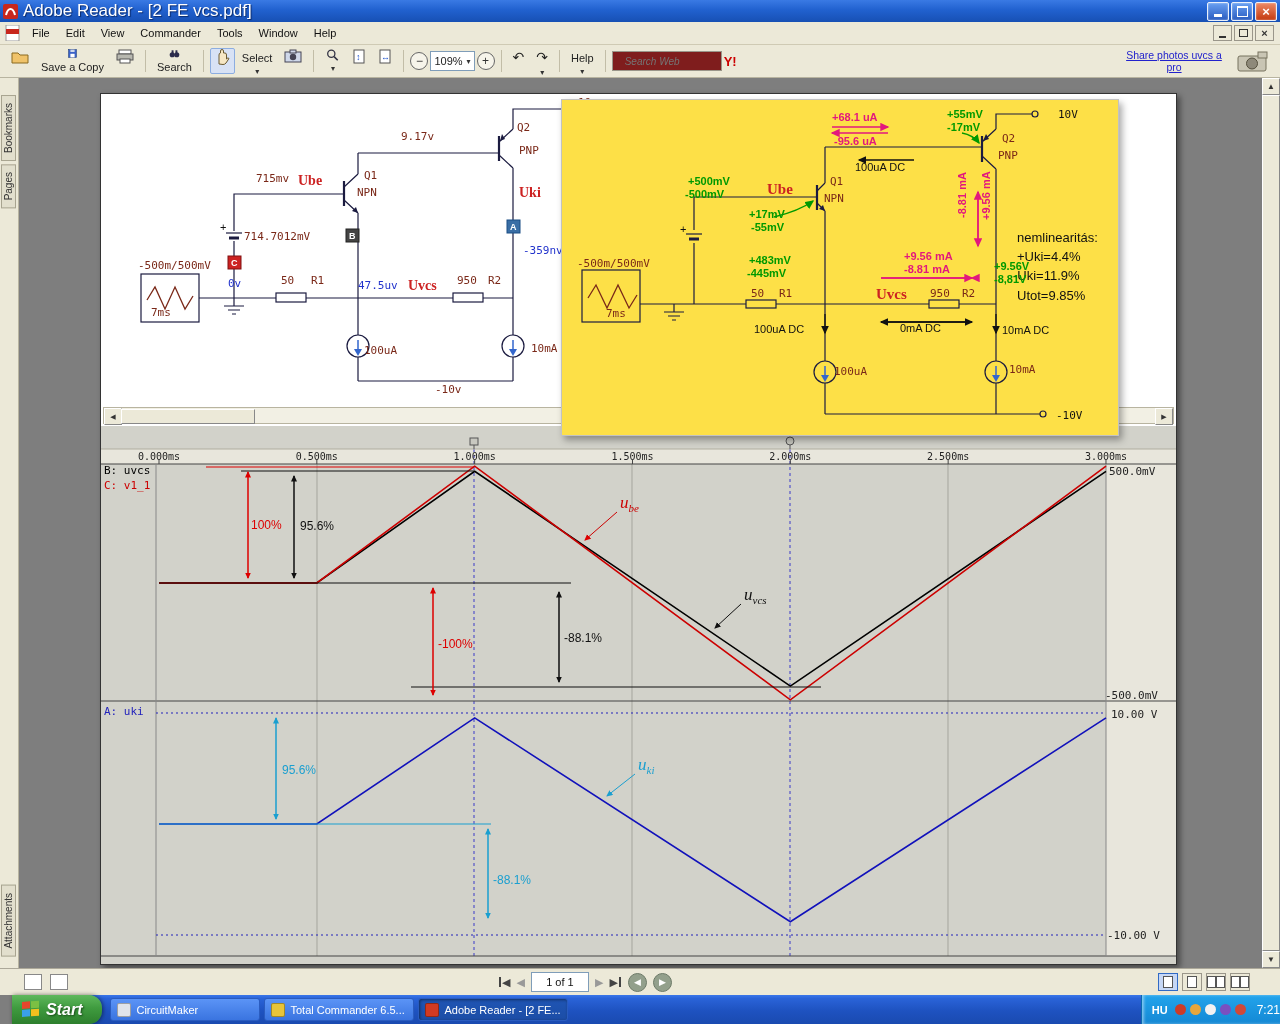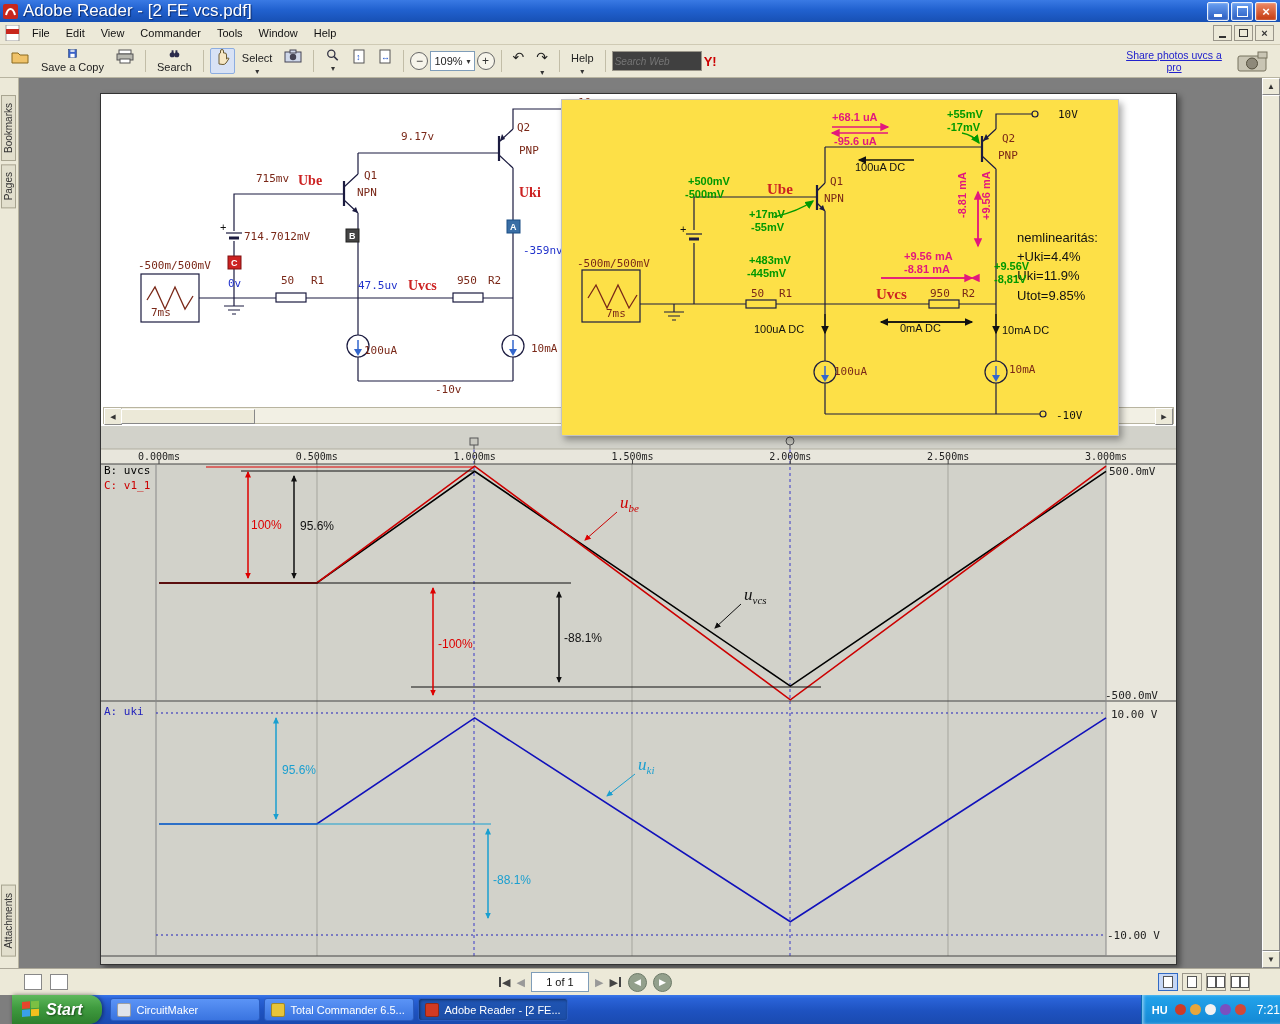--- a/index.html
+++ b/index.html
@@ -37,21 +37,21 @@
     padding:0 6px;box-sizing:border-box;gap:2px;}
   .tbtn{height:24px;display:flex;align-items:center;gap:3px;padding:0 4px;border:1px solid transparent;border-radius:2px;flex-direction:column;}
   .tbtn.pressed{border:1px solid #8cade0;background:#d8e2f5;}
   .tsep{width:1px;height:22px;background:#c2bda7;margin:0 4px;}
   .combo{background:#fff;border:1px solid #7f9db9;height:18px;display:flex;align-items:center;
     padding:0 3px;font-size:11px;gap:4px;}
   .caret{font-size:8px;color:#333;}
   .circlebtn{width:16px;height:16px;border-radius:50%;border:1px solid #666;display:flex;align-items:center;
     justify-content:center;font-size:12px;color:#333;background:#f6f4ea;}
   .searchweb{width:84px;height:16px;border:1px solid #9a968a;font-size:10px;color:#999;
-    font-style:italic;padding:1px 2px;background:#404040;}
+    font-style:italic;padding:1px 12px;background:#7f1d1d;}
   .yahoo{color:#c00;font-weight:bold;font-size:13px;}
   .sharelink{width:112px;text-align:center;color:#2222cc;text-decoration:underline;font-size:10.5px;line-height:1.15;margin-left:auto;}
 
   
   .sidestrip{position:absolute;left:0;top:78px;width:19px;height:890px;background:#ece9d8;border-right:1px solid #b8b4a0;box-sizing:border-box;}
   .vtab{writing-mode:vertical-rl;transform:rotate(180deg);font-size:10px;color:#333;background:#e2dfcd;
     border:1px solid #a8a490;padding:7px 1px;margin:3px 1px;}
   #side-top{position:absolute;top:14px;left:0;}
   #side-bottom{position:absolute;bottom:8px;left:0;}
 

